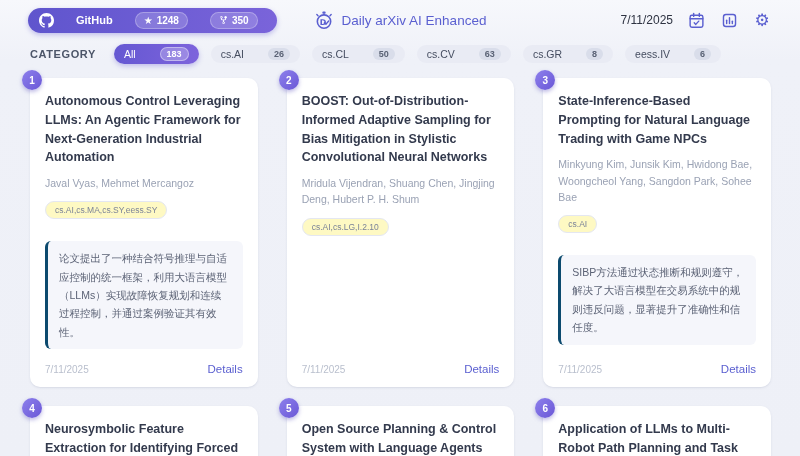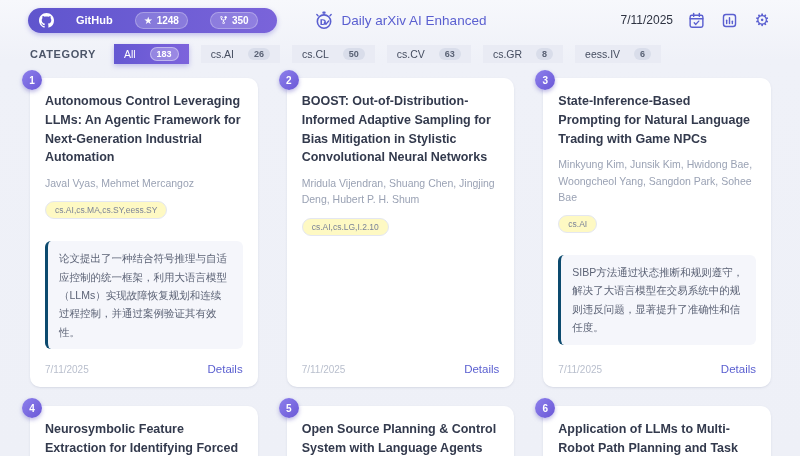--- a/index.html
+++ b/index.html
@@ -80,23 +80,23 @@
   .cat-label {
     font-size: 11px;
     font-weight: 700;
     letter-spacing: .6px;
     color: #4c5568;
     margin-right: 6px;
   }
   .pill {
     display: inline-flex;
     align-items: center;
-    gap: 14px;
+    gap: 24px;
     background: #e9ebf4;
-    border-radius: 0;
+    border-radius: 10px;
     padding: 3px 10px;
     font-size: 10.5px;
     color: #454d60;
     font-weight: 500;
     cursor: pointer;
     white-space: nowrap;
   }
   .pill .count {
     background: #d9ddea;
     border-radius: 9px;

